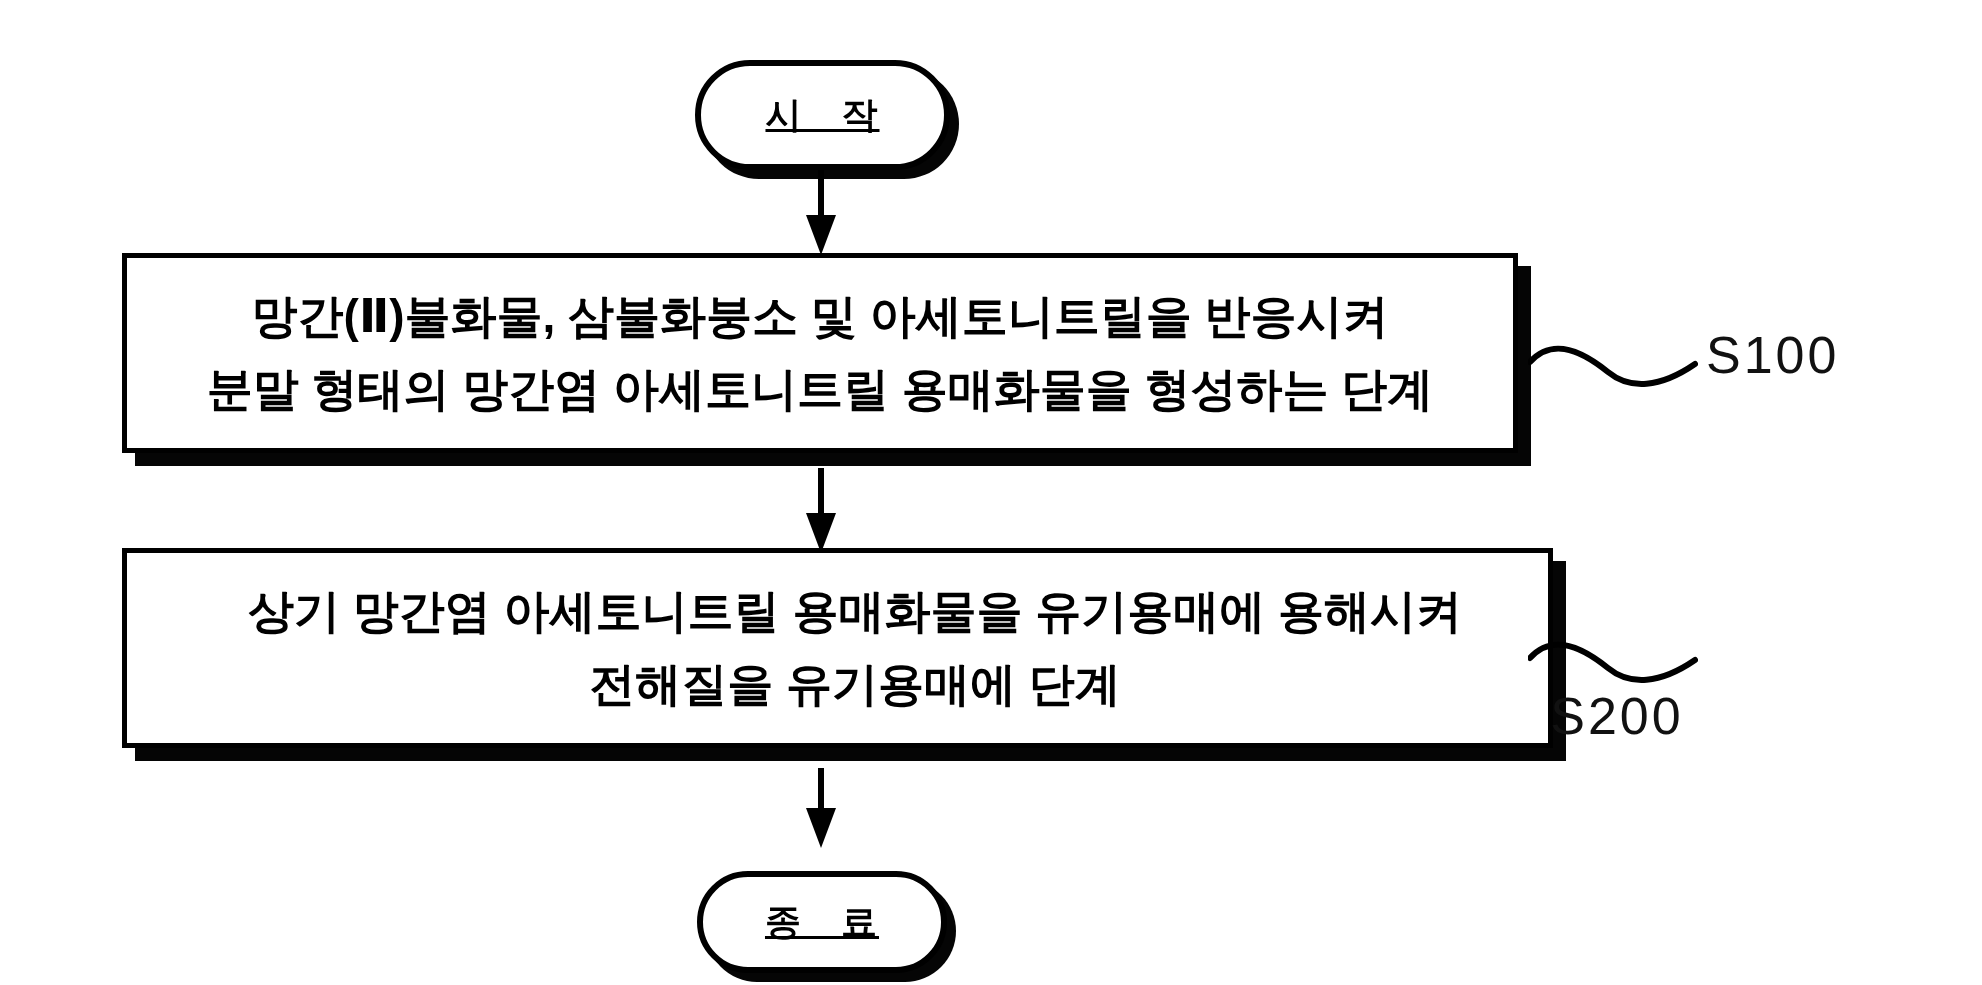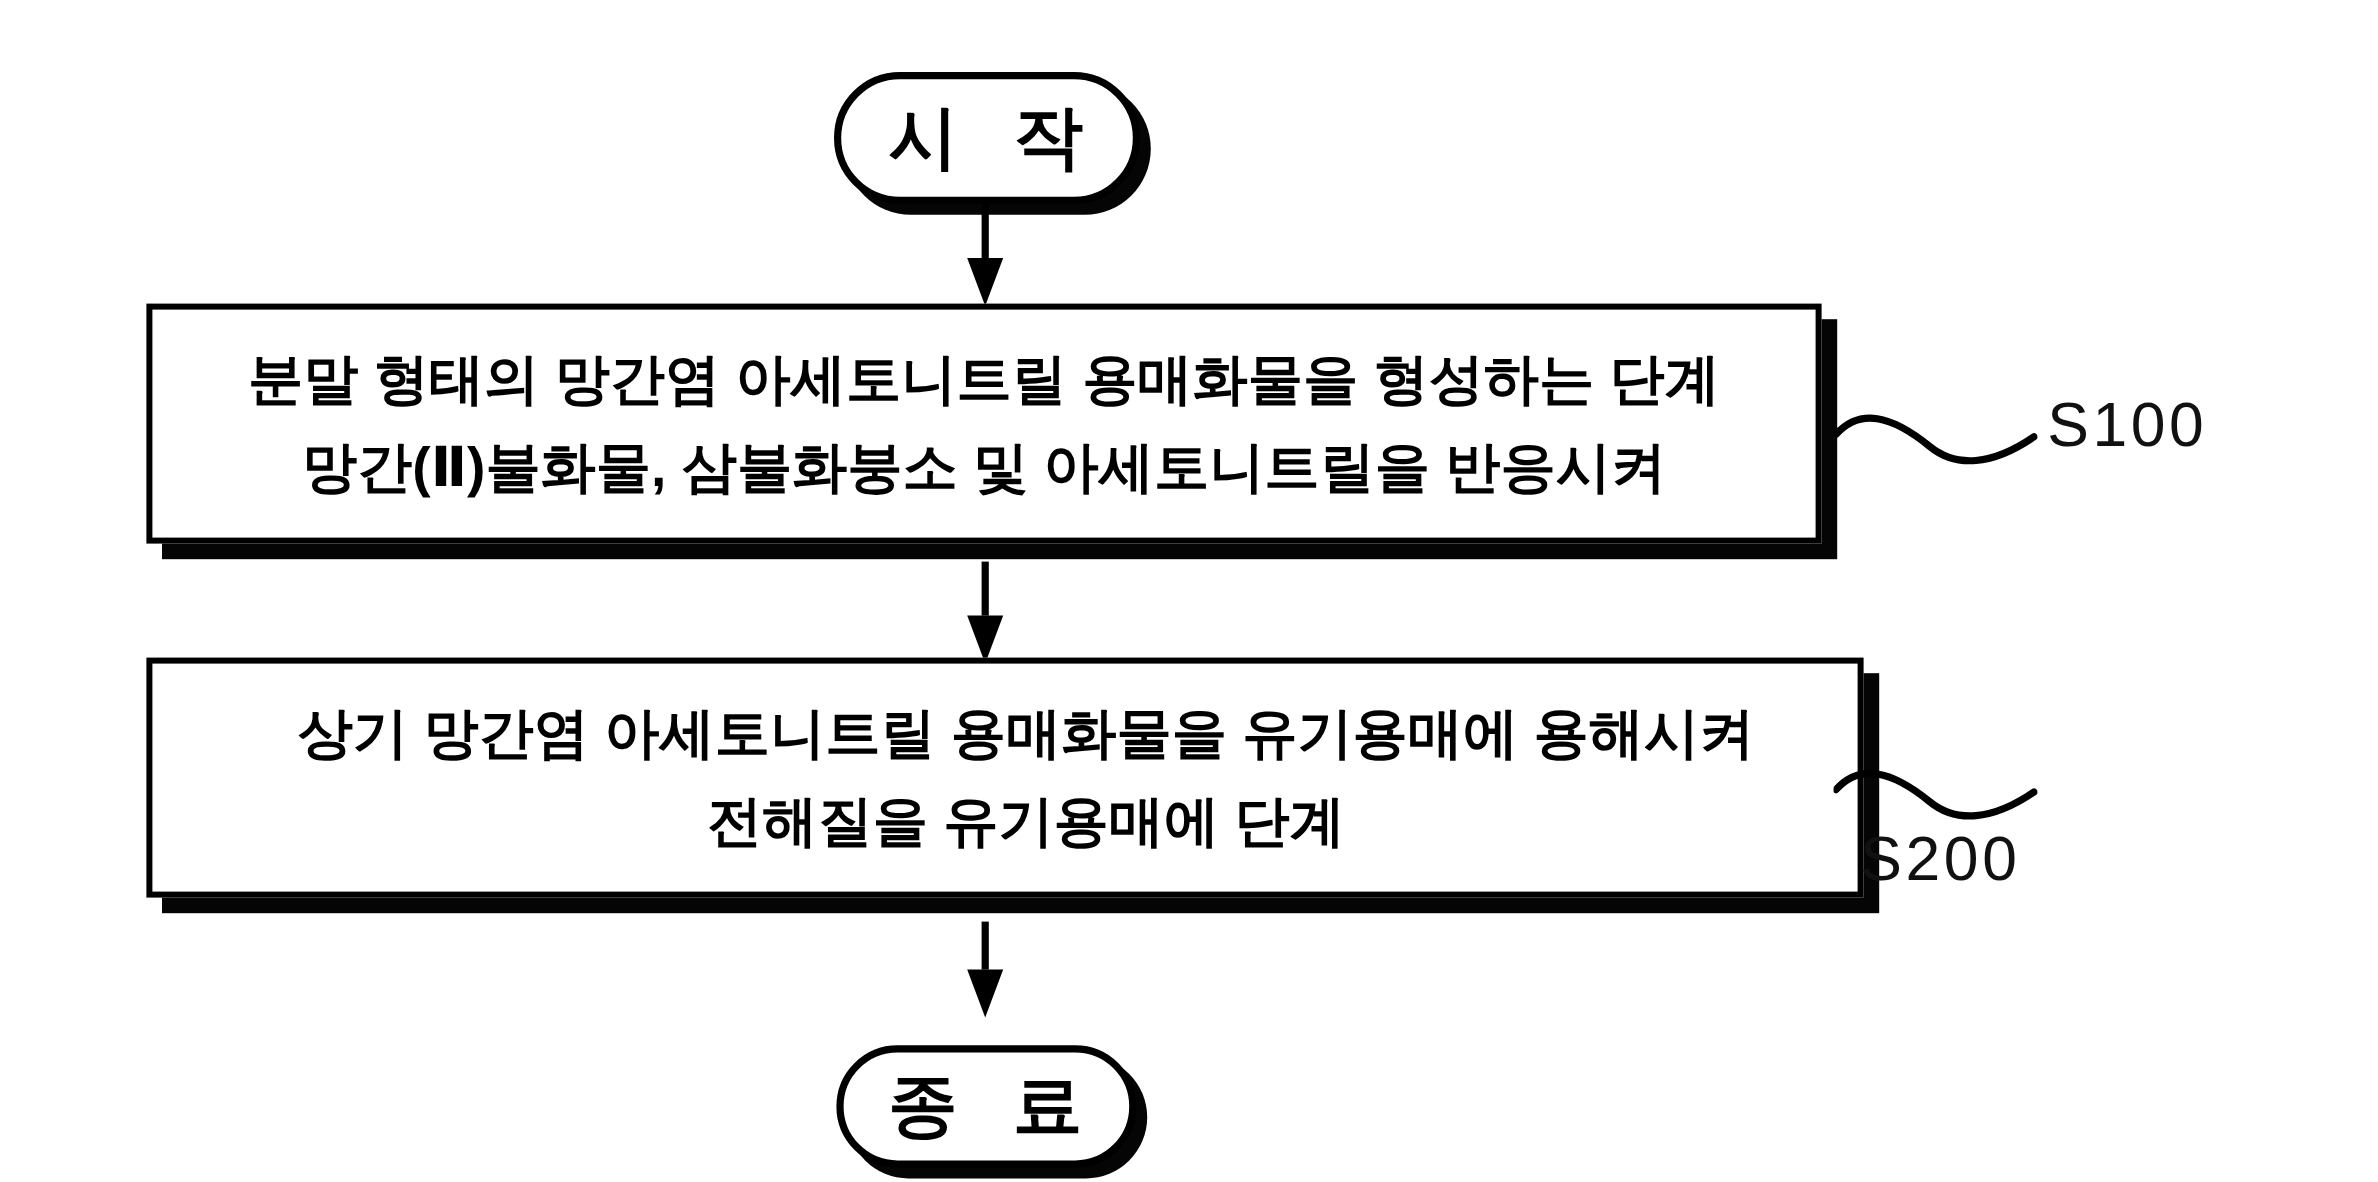--- a/index.html
+++ b/index.html
@@ -22,25 +22,26 @@
     position: absolute;
     border: 6px solid #000;
     border-radius: 60px;
     background: #fff;
     box-shadow: 9px 9px 0 #050505;
     display: flex;
     align-items: center;
     justify-content: center;
   }
   .terminal .t-label {
-    font-size: 58px;
+    font-size: 36px;
     font-weight: bold;
     word-spacing: 26px;
     white-space: nowrap;
     letter-spacing: 2px;
+    text-decoration: underline;
   }
   .terminal.start { left: 695px; top: 60px;  width: 243px; height: 98px; }
   .terminal.end   { left: 697px; top: 871px; width: 238px; height: 90px; text-align: right; }
 
   
   .process {
     position: absolute;
     left: 122px;
     width: 1386px;
     height: 190px;
@@ -115,22 +116,22 @@
   <div class="terminal start">
     <span class="t-label">시 작</span>
   </div>
 
   <div class="varrow a1">
     <div class="shaft"></div>
     <div class="head"></div>
   </div>
 
   <div class="process p1">
+    <div class="p-line">망간(Ⅱ)불화물, 삼불화붕소 및 아세토니트릴을 반응시켜</div>
     <div class="p-line">분말 형태의 망간염 아세토니트릴 용매화물을 형성하는 단계</div>
-    <div class="p-line">망간(Ⅱ)불화물, 삼불화붕소 및 아세토니트릴을 반응시켜</div>
   </div>
 
   <div class="step-ref r1">
     <svg class="squiggle" width="170" height="52" viewBox="0 0 170 52">
       <path d="M 2 20 C 22 -2, 48 4, 80 30 C 102 48, 132 46, 167 22" fill="none" stroke="#000" stroke-width="6" stroke-linecap="round"></path>
     </svg>
     <span class="step-id">S100</span>
   </div>
 
   <div class="varrow a2">

